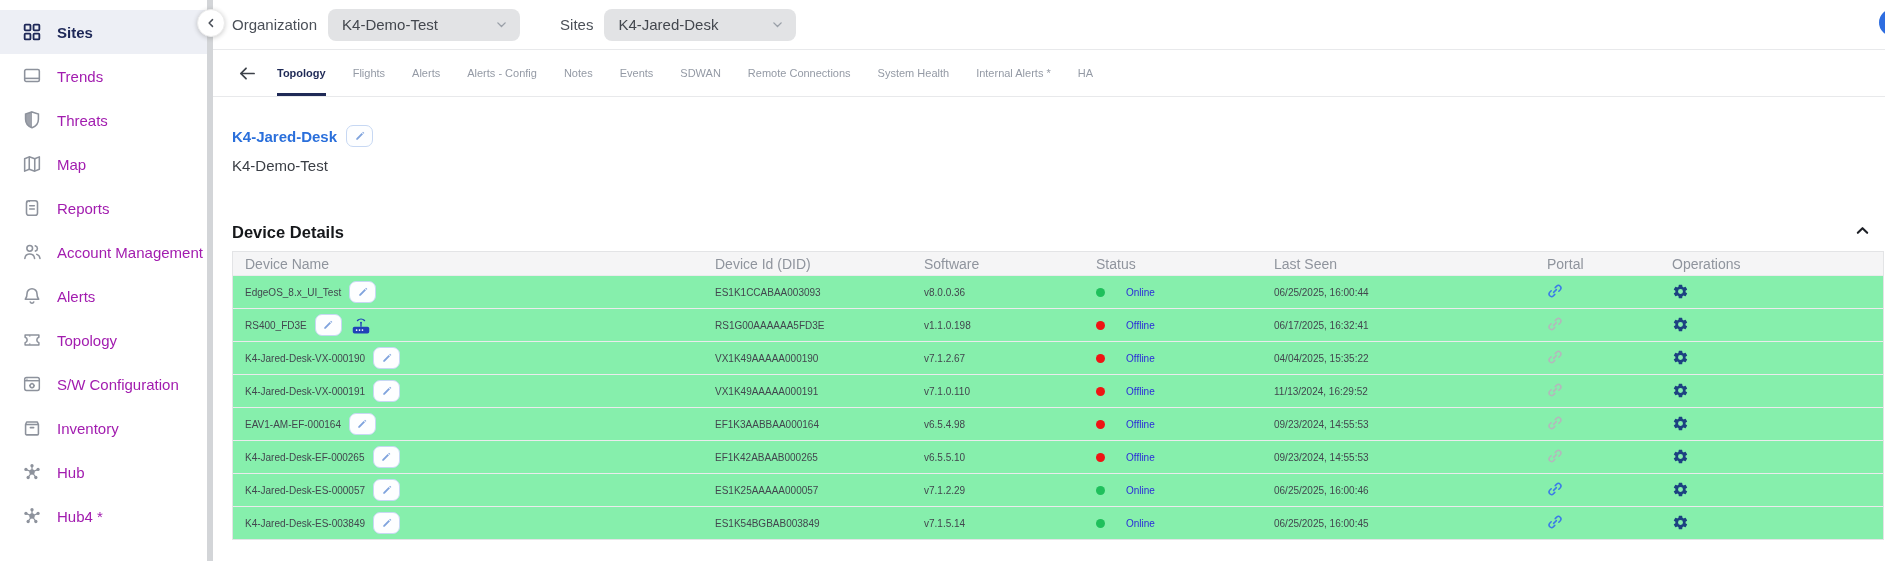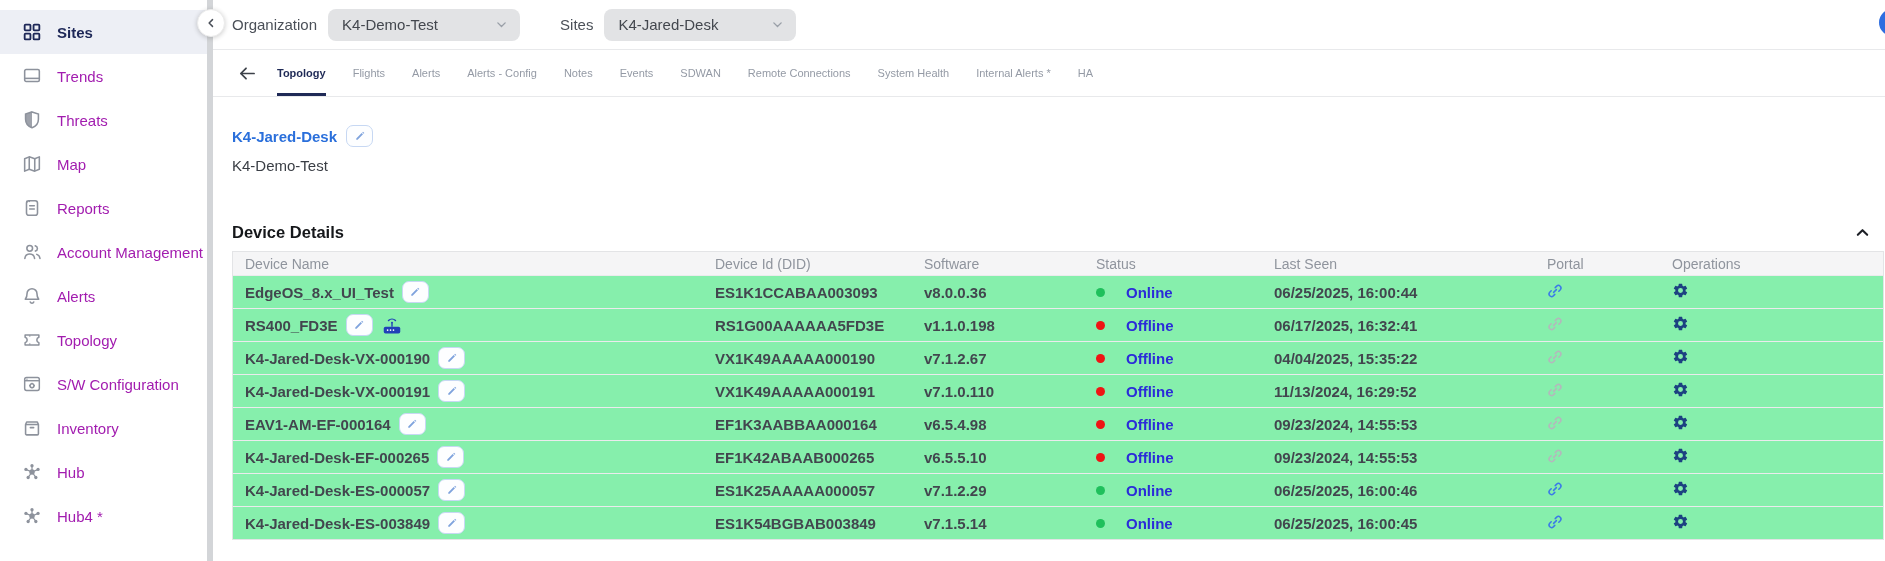--- a/index.html
+++ b/index.html
@@ -44,29 +44,29 @@
 
   .content { flex:1; padding:28px 0 0 19px; }
   .site-title-row { display:flex; align-items:center; gap:9px; }
   .site-title { font-size:15px; font-weight:700; color:var(--link-blue,#2a6fdb); cursor:pointer; }
   .edit-btn { width:27px; height:22px; border:1px solid #c7d8f3; border-radius:7px; background:#fdfeff;
     display:inline-flex; align-items:center; justify-content:center; cursor:pointer; color:#7fa3dd; }
   .edit-btn svg { width:12px; height:12px; }
   .site-org { margin-top:10px; font-size:15px; color:#3a3e45; }
 
   .dd-section { margin-top:49px; margin-right:1px; }
-  .dd-head { display:flex; align-items:center; justify-content:space-between; padding-right:14px;gap:12px; }
+  .dd-head { display:flex; align-items:flex-start; justify-content:space-between; padding-right:14px;gap:12px; }
   .dd-title { font-size:16.5px; font-weight:700; color:#15171a; }
   .dd-collapse { color:#1d2026; cursor:pointer; display:flex; }
 
   
   .tbl { margin-top:9px; width:1652px; border:1px solid #e3e4e6; background:#86efac; }
   .thead, .trow { display:grid; grid-template-columns:482px 209px 172px 178px 273px 125px 1fr; align-items:center; }
   .thead { background:#f5f5f6; height:23px; font-size:14px; font-weight:500; color:#8f949d; }
-  .trow { height:33px; border-top:1px solid #ebebed; font-size:15px; color:#42464e;font-weight:bold; }
+  .trow { height:33px; border-top:1px solid #ebebed; font-size:10px; color:#42464e; }
   .cell { overflow:hidden; white-space:nowrap; }
   .c-first { padding-left:12px; }
   .c-name { display:flex; align-items:center; gap:8px; }
   .dot { width:9px; height:9px; border-radius:50%; display:inline-block; flex:0 0 auto; }
   .c-status { display:flex; align-items:center; gap:21px; }
   .trow.online .dot { background:var(--status-online,#1fc05c); }
   .trow.offline .dot { background:var(--status-offline,#ef1414); }
   .st-text { color:var(--status-text,#2b2bd9); cursor:pointer; }
   .portal-link { display:inline-flex; cursor:pointer; color:var(--portal-disabled,#b4b7bc); }
   .portal-link.enabled { color:var(--portal-enabled,#3b79e8); }

